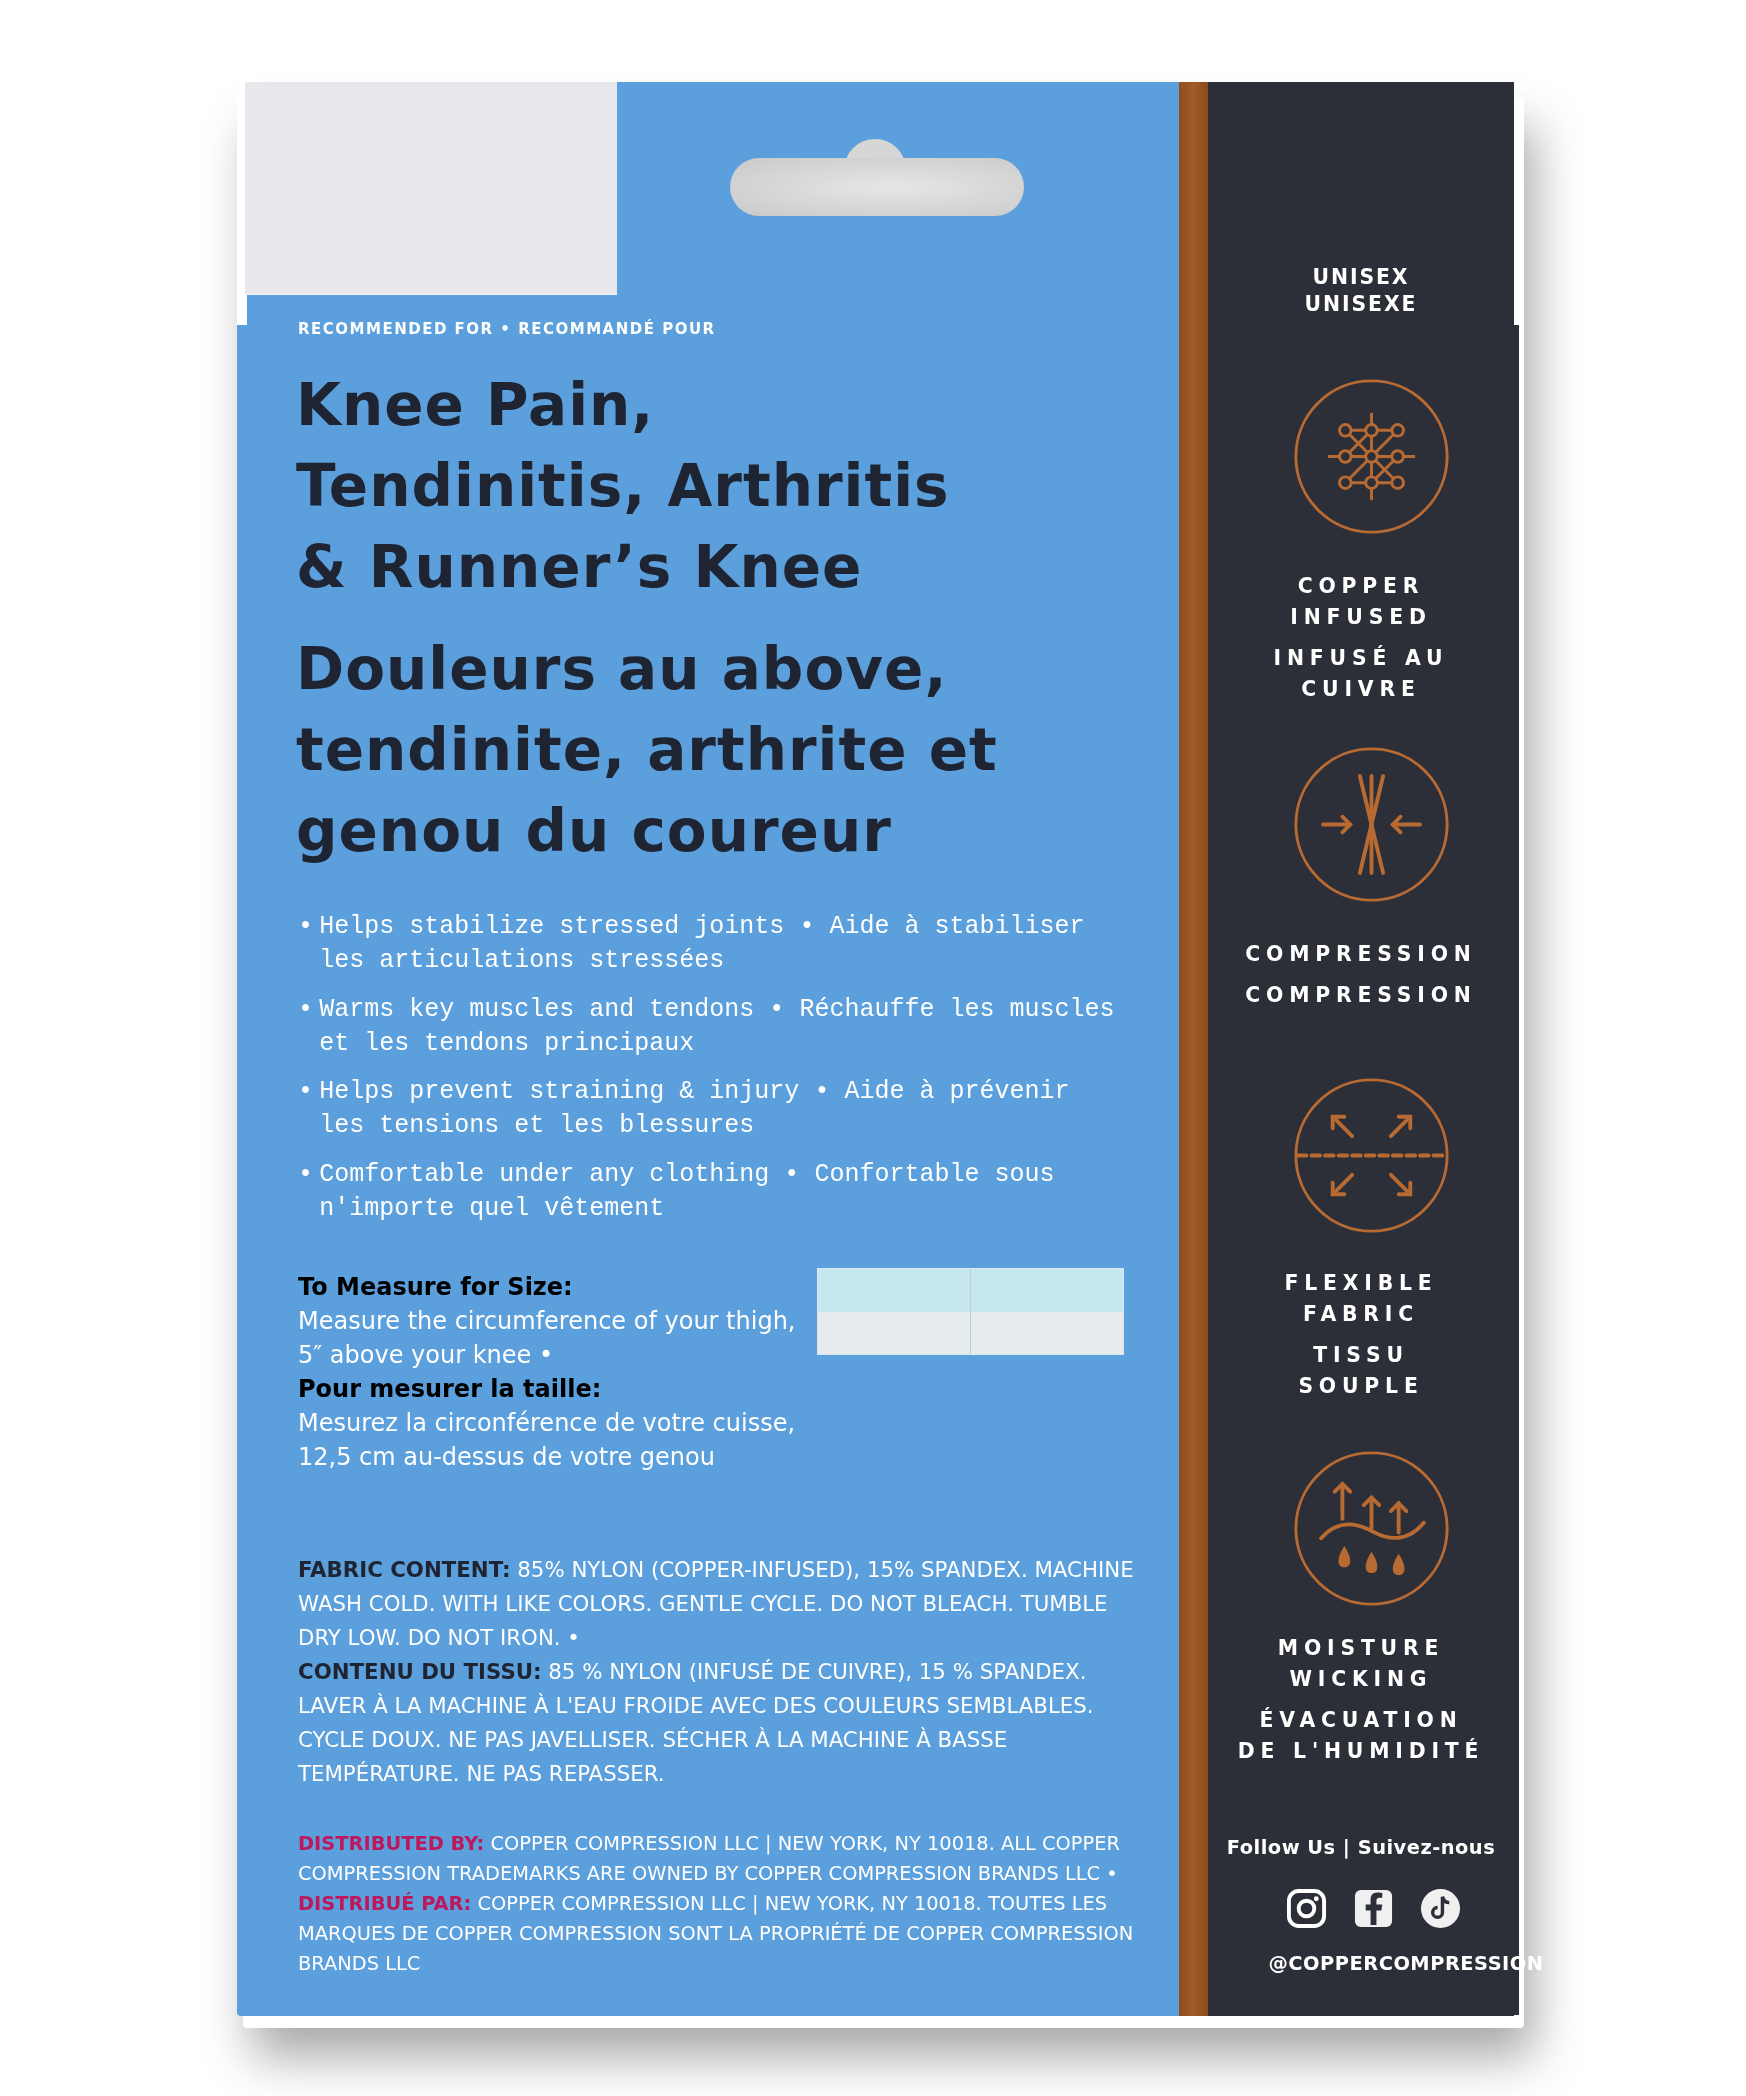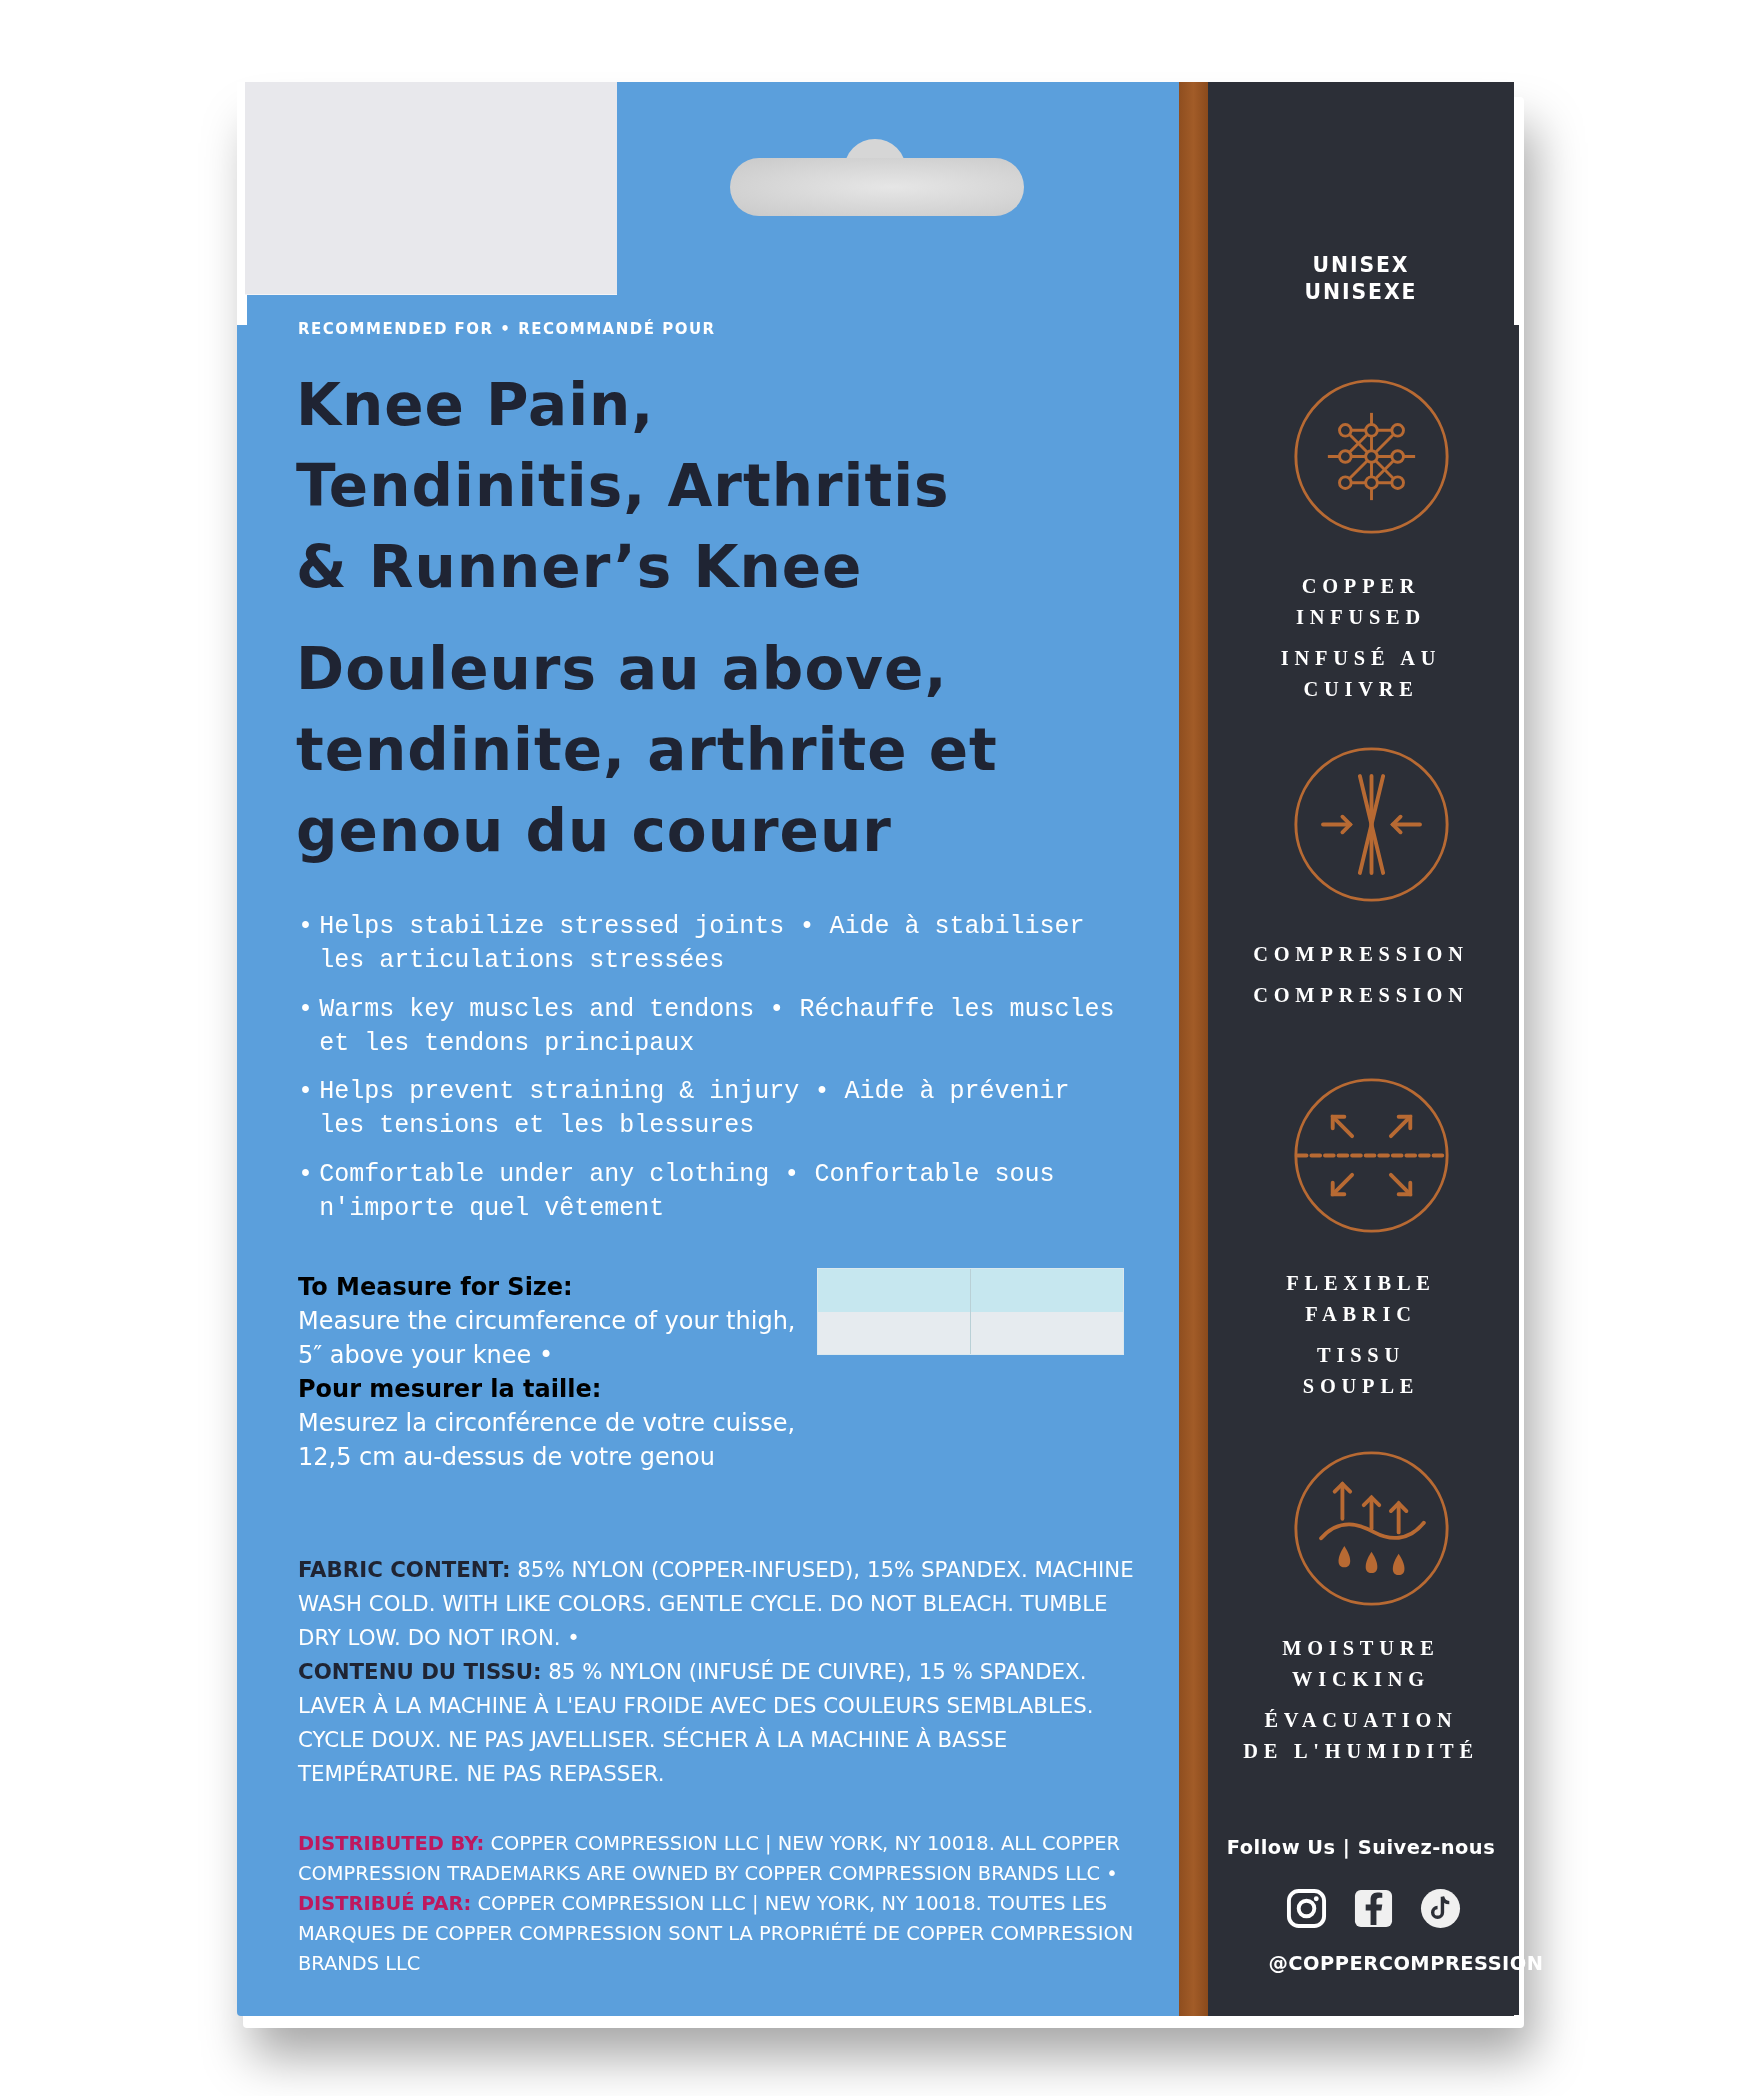--- a/index.html
+++ b/index.html
@@ -97,23 +97,23 @@
   .distributed {
     position: absolute; left: 298px; top: 1829px; width: 854px;
     color: #ffffff; font-size: 19.4px; line-height: 30px;
   }
   .distributed .label { color: #be185d; font-weight: bold; }
 
   .rp-text {
     position: absolute; left: 1208px; width: 306px; text-align: center;
     color: #ffffff; font-weight: bold;
   }
-  .unisex { top: 252px; font-size: 20.4px; line-height: 27px; letter-spacing: 1.9px; }
+  .unisex { top: 264px; font-size: 20.4px; line-height: 27px; letter-spacing: 1.9px; }
   .feature-label { font-size: 20.4px; line-height: 31px; letter-spacing: 5.8px; }
-  .feature-label .line { display: block; font-family: Liberation Serif, serif; }
+  .feature-label .line { display: block; }
   .feature-label .gap { height: 9.7px; display: block; }
 
   .icon-circle {
     position: absolute; width: 159px; height: 159px; left: 1292px;
   }
   .follow { top: 1836px; font-size: 19.4px; letter-spacing: 0.5px; }
   .social-row {
     position: absolute; left: 1286px; top: 1886px; width: 175px; height: 45px;
     display: flex; justify-content: space-between; align-items: center;
   }

